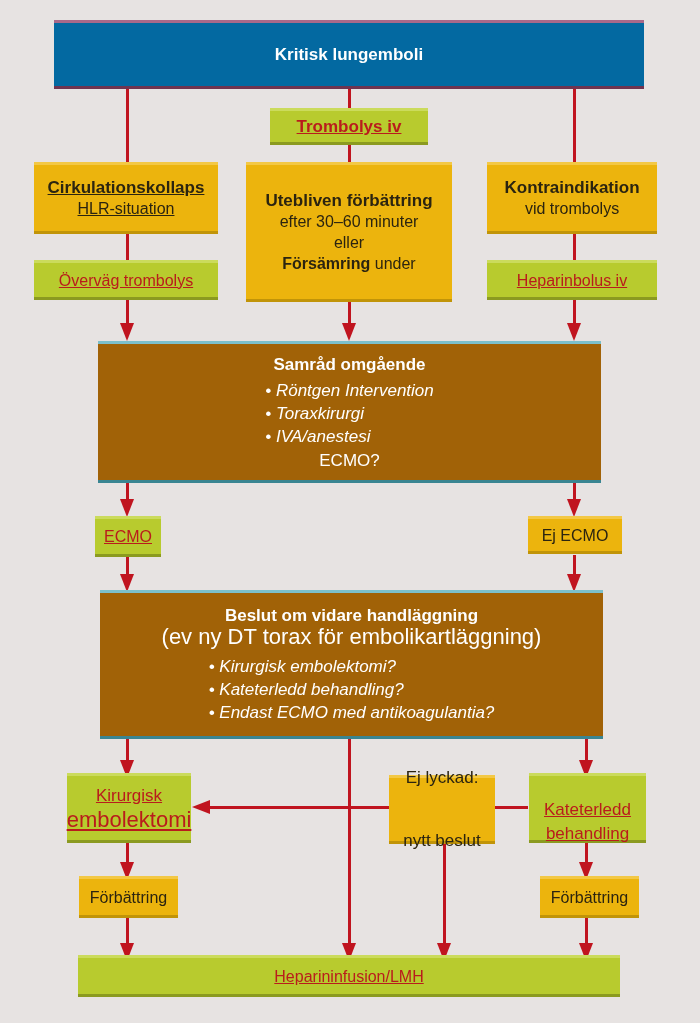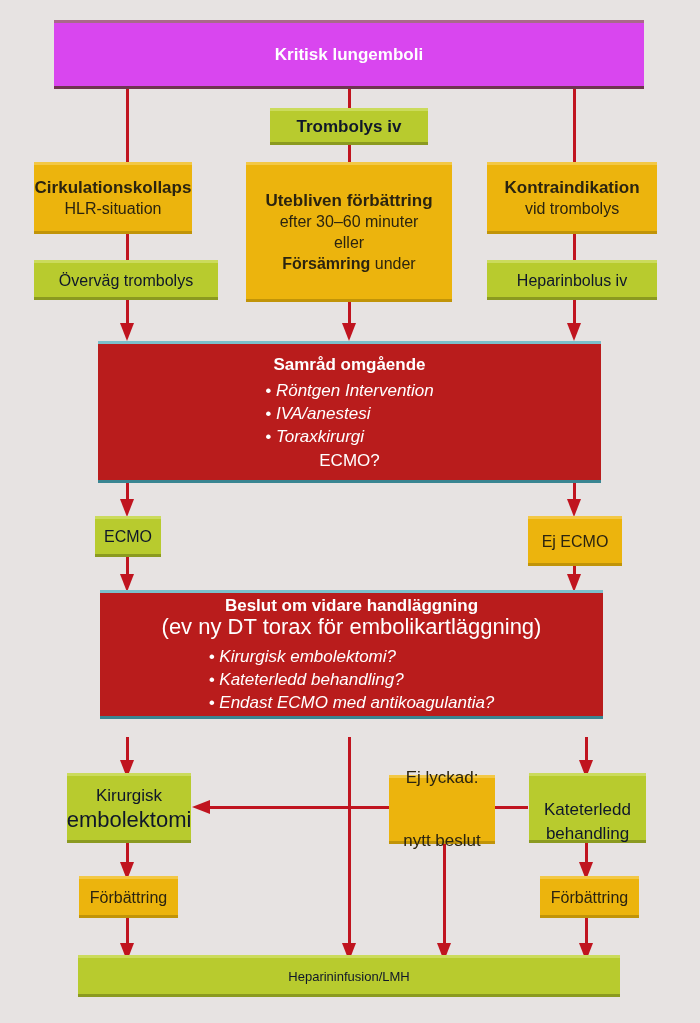--- a/index.html
+++ b/index.html
@@ -11,24 +11,24 @@
     color: #2a2a2a;
   }
   .box {
     position: absolute;
     box-sizing: border-box;
     display: flex; flex-direction: column; align-items: center; justify-content: center;
     text-align: center;
     font-size: 16px; line-height: 21px;
   }
   .box b { font-weight: bold; }
-  .purple { background: #d946ef; color: #fff; border-top: 3px solid #a9698a; border-bottom: 3px solid #6f3450; }
-  .green { background: #b8cb2e; color: #0f172a; border-top: 3px solid #cbdb5c; border-bottom: 3px solid #8b9a20; }
+  .purple { background: #0369a1; color: #fff; border-top: 3px solid #a9698a; border-bottom: 3px solid #6f3450; }
+  .green { background: #b8cb2e; color: #b91c1c; border-top: 3px solid #cbdb5c; border-bottom: 3px solid #8b9a20; text-decoration: underline; }
   .yellow { background: #ecb40d; color: #2b2410; border-top: 3px solid #f3c845; border-bottom: 3px solid #c19408; }
-  .teal { background: #b91c1c; color: #fff; border-top: 3px solid #7cc0cb; border-bottom: 3px solid #3a8591; }
+  .teal { background: #a16207; color: #fff; border-top: 3px solid #7cc0cb; border-bottom: 3px solid #3a8591; }
   .line { position: absolute; background: #c0141f; }
   .arrow-down { position: absolute; width: 0; height: 0; border-left: 7px solid transparent; border-right: 7px solid transparent; border-top: 18px solid #c0141f; }
   .arrow-left { position: absolute; width: 0; height: 0; border-top: 7px solid transparent; border-bottom: 7px solid transparent; border-right: 18px solid #c0141f; }
   .bullets { text-align: left; margin-top: 4px; }
   .bullets div { line-height: 23px; font-size: 17px; font-style: italic; }
   .title { font-weight: bold; font-size: 17px; }
 </style>
 </head>
 <body>
 
@@ -82,21 +82,21 @@
 <div class="arrow-down" style="left:579px; top:943px;"></div>
 
 <div class="box purple" style="left:54px; top:20px; width:590px; height:69px;">
   <div class="title">Kritisk lungemboli</div>
 </div>
 
 <div class="box green" style="left:270px; top:108px; width:158px; height:37px;">
   <div class="title">Trombolys iv</div>
 </div>
 
-<div class="box yellow" style="left:34px; top:162px; width:158px; height:72px;">
+<div class="box yellow" style="left:34px; top:162px; width:184px; height:72px;text-decoration:underline;">
   <div class="title">Cirkulationskollaps</div>
   <div>HLR-situation</div>
 </div>
 
 <div class="box yellow" style="left:246px; top:162px; width:206px; height:140px;">
   <div class="title">Utebliven förbättring</div>
   <div>efter 30–60 minuter</div>
   <div>eller</div>
   <div><b>Försämring</b><span> under</span></div>
 </div>
@@ -110,34 +110,34 @@
   <div>Överväg trombolys</div>
 </div>
 <div class="box green" style="left:487px; top:260px; width:170px; height:40px;">
   <div>Heparinbolus iv</div>
 </div>
 
 <div class="box teal" style="left:98px; top:341px; width:503px; height:142px;">
   <div class="title">Samråd omgående</div>
   <div class="bullets">
     <div>• Röntgen  Intervention</div>
+    <div>• Toraxkirurgi</div>
     <div>• IVA/anestesi</div>
-    <div>• Toraxkirurgi</div>
   </div>
   <div style="font-size:17px; margin-top:2px;">ECMO?</div>
 </div>
 
 <div class="box green" style="left:95px; top:516px; width:66px; height:41px;">
   <div>ECMO</div>
 </div>
-<div class="box yellow" style="left:528px; top:516px; width:94px; height:50px;">
+<div class="box yellow" style="left:528px; top:516px; width:94px; height:38px;">
   <div>Ej ECMO</div>
 </div>
 
-<div class="box teal" style="left:100px; top:590px; width:503px; height:129px;">
+<div class="box teal" style="left:100px; top:590px; width:503px; height:149px;">
   <div class="title">Beslut om vidare handläggning</div>
   <div style="font-size:22px;">(ev ny DT torax för embolikartläggning)</div>
   <div class="bullets" style="margin-top:8px;">
     <div>• Kirurgisk embolektomi?</div>
     <div>• Kateterledd behandling?</div>
     <div>• Endast ECMO med antikoagulantia?</div>
   </div>
 </div>
 
 <div class="box green" style="left:67px; top:773px; width:124px; height:70px;">
@@ -154,14 +154,14 @@
 </div>
 
 <div class="box yellow" style="left:79px; top:876px; width:99px; height:42px;">
   <div>Förbättring</div>
 </div>
 <div class="box yellow" style="left:540px; top:876px; width:99px; height:42px;">
   <div>Förbättring</div>
 </div>
 
 <div class="box green" style="left:78px; top:955px; width:542px; height:42px;">
-  <div style="font-size:13px;">Heparininfusion/LMH</div>
+  <div style="font-size:16px;">Heparininfusion/LMH</div>
 </div>
 
 </body></html>

